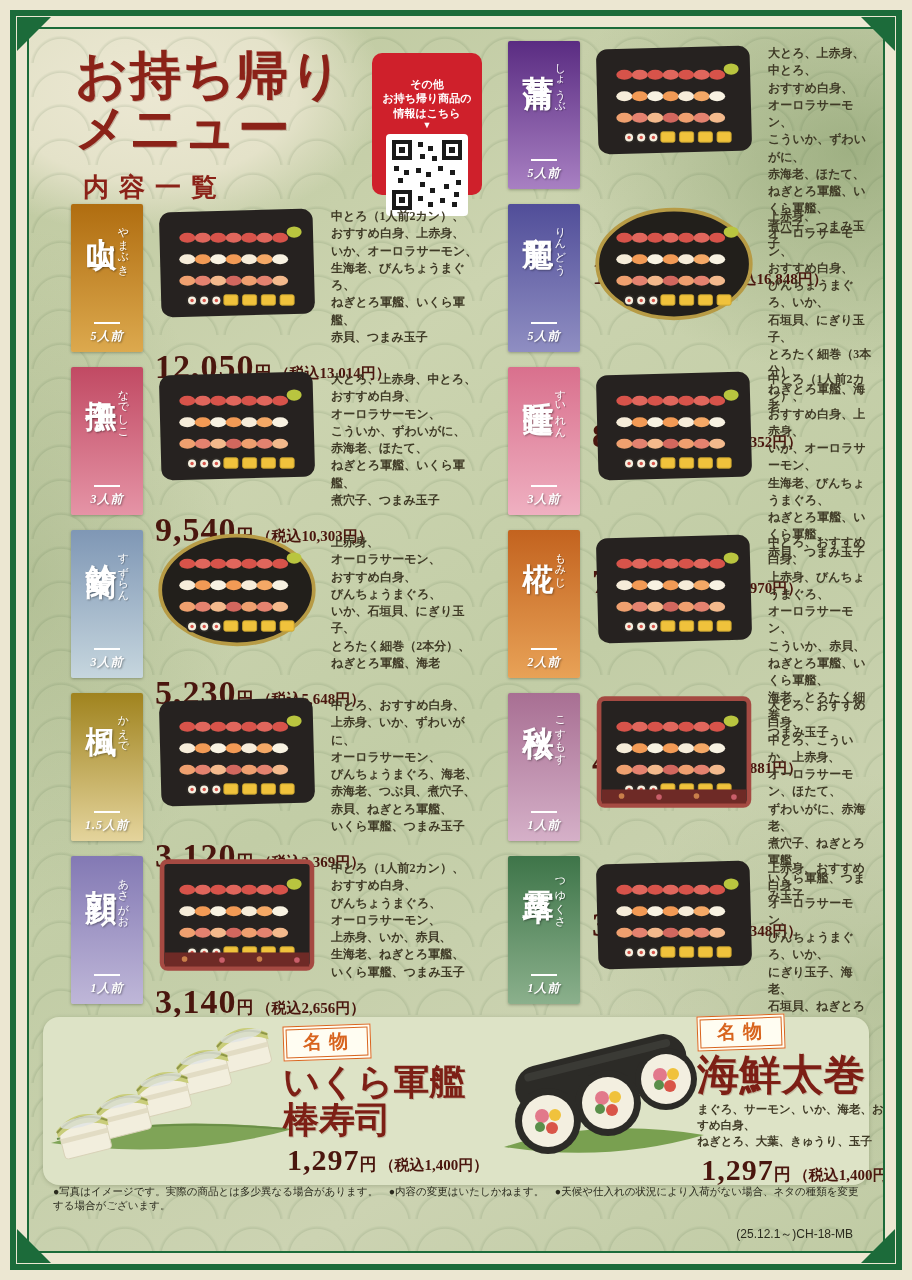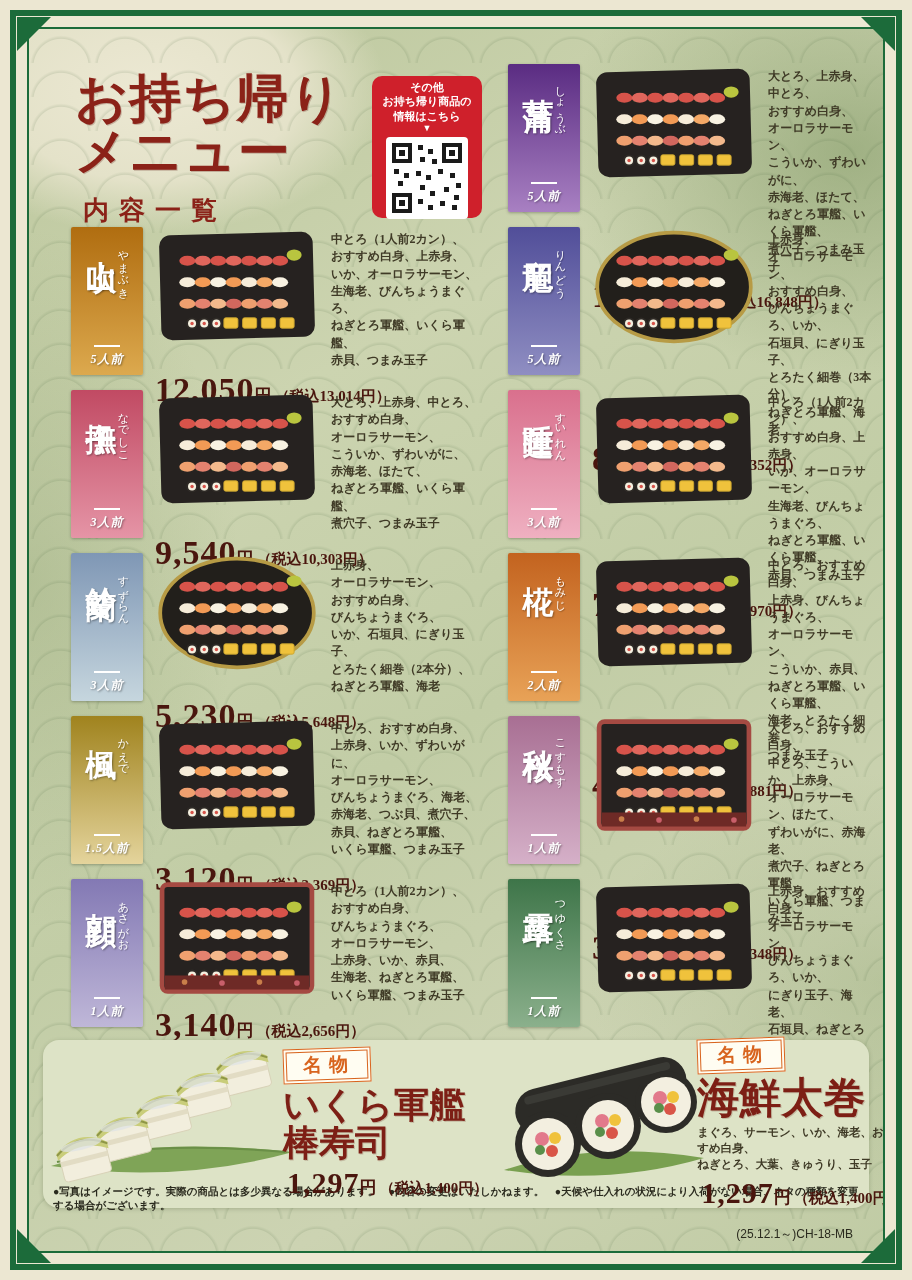--- a/index.html
+++ b/index.html
@@ -26,25 +26,25 @@
     background-size:64px 34px;}
   
   .header-cell{display:flex;gap:10px;padding:16px 0 0 30px;}
   .title-block{display:flex;flex-direction:column;}
   .page-title{color:#8b2218;font-weight:bold;font-size:52px;line-height:1.02;letter-spacing:1px;white-space:pre-line;text-shadow:1px 1px 0 rgba(90,20,10,.25);}
   .title-rule{width:285px;height:3px;background:#8b2218;margin:10px 0 5px 2px;}
   .subtitle{color:#8b2218;font-weight:bold;font-size:26px;letter-spacing:10px;padding-left:8px;}
   .subtitle-rule{width:265px;height:3px;background:#8b2218;margin:5px 0 0 2px;}
   .qr-box{width:110px;height:142px;background:#cf202b;border-radius:10px;color:#fff;text-align:center;
     font-family:"Liberation Sans","DejaVu Sans",sans-serif;font-weight:bold;font-size:11px;line-height:1.3;
-    padding-top:4px;box-sizing:border-box;flex-shrink:0;margin-top:4px;}
+    padding-top:24px;box-sizing:border-box;flex-shrink:0;margin-top:4px;}
   .qr-box .arrow{font-size:9px;line-height:1;margin:1px 0 4px;}
   .qr-white{width:82px;height:82px;background:#fff;border-radius:4px;margin:0 auto;display:flex;align-items:center;justify-content:center;}
   
-  .menu-grid{position:relative;display:grid;grid-template-columns:1fr 1fr;grid-auto-rows:163px;padding:4px 10px 0 16px;margin-top:23px;}
+  .menu-grid{position:relative;display:grid;grid-template-columns:1fr 1fr;grid-auto-rows:163px;padding:4px 10px 0 16px;}
   .item{display:flex;gap:8px;padding:8px 0 0 26px;box-sizing:border-box;}
   .banner{width:72px;height:148px;border-radius:2px;display:flex;flex-direction:column;align-items:center;
     padding:9px 0 7px;box-sizing:border-box;box-shadow:0 1px 3px rgba(40,50,30,.35);flex-shrink:0;}
   .banner-top{flex:1;display:flex;flex-direction:row;justify-content:center;}
   .v-name{writing-mode:vertical-rl;text-orientation:upright;color:#fff;font-weight:bold;font-size:31px;line-height:1;letter-spacing:3px;text-shadow:1px 1px 2px rgba(0,0,0,.35);}
   .v-kana{writing-mode:vertical-rl;text-orientation:upright;color:#fff;font-size:11px;line-height:1;margin-left:1px;padding-top:6px;text-shadow:1px 1px 1px rgba(0,0,0,.3);}
   .banner-line{width:26px;height:2px;background:#fff;margin:3px 0 4px;}
   .serving{color:#fff;font-weight:bold;font-style:italic;font-size:12px;letter-spacing:1px;text-shadow:1px 1px 2px rgba(0,0,0,.4);}
   .item-main{display:flex;flex-direction:column;flex:1;min-width:0;}
   .item-top{display:flex;gap:8px;}
@@ -63,21 +63,21 @@
   .special-text{display:flex;flex-direction:column;align-items:flex-start;margin-left:-14px;z-index:2;}
   .meibutsu{display:inline-block;background:#fffdf2;border:4px double #d8641e;color:#d8641e;font-weight:bold;
     font-size:19px;letter-spacing:7px;padding:0 12px 1px 16px;transform:rotate(-2deg);margin-bottom:4px;}
   .special-name{color:#7d1f15;font-weight:bold;font-size:36px;line-height:1.04;white-space:pre-line;text-shadow:1px 1px 0 rgba(90,20,10,.2);}
   .special-name.big{font-size:42px;}
   .special-desc{font-size:11.5px;font-weight:bold;color:#3f3a26;line-height:1.4;white-space:pre-line;margin-top:3px;}
   .special-price .price{font-size:30px;}
   .special-price{margin-top:2px;}
   
   .footer{position:absolute;left:24px;right:24px;bottom:8px;font-family:"Liberation Sans","DejaVu Sans",sans-serif;}
-  .footer-notes{font-size:10.5px;font-weight:bold;color:#2a2a1e;letter-spacing:0;}
+  .footer-notes{font-size:10.5px;font-weight:normal;color:#2a2a1e;letter-spacing:0;}
   .footer-code{text-align:right;font-size:12px;color:#2a2a1e;margin-top:13px;padding-right:6px;}
 </style>
 </head>
 <body>
 
 <div class="page">
   <div class="corner tl"></div>
   <div class="corner tr"></div>
   <div class="corner bl"></div>
   <div class="corner br"></div>

